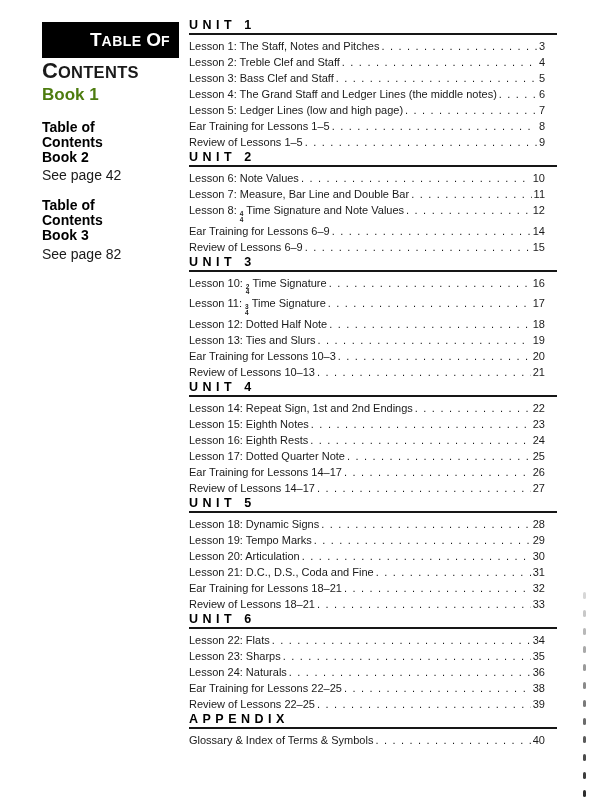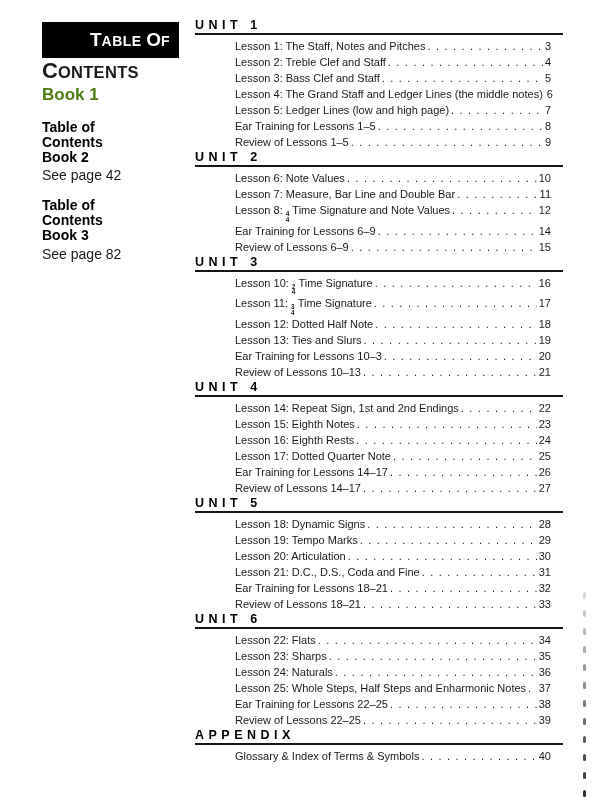--- a/index.html
+++ b/index.html
@@ -25,34 +25,34 @@
   .toc-box .sc-rest { font-size: 14px; letter-spacing: .5px; }
   .contents-line { margin-top: 2px; padding-right: 10px; line-height: 22px; }
   .contents-line .sc-big  { font-size: 22px; }
   .contents-line .sc-rest { font-size: 16.5px; letter-spacing: .3px; }
   .book-line { padding-right: 10px; font-size: 17px; font-weight: bold; line-height: 21px; color: #4d7c0f; }
   .other-book { margin-top: 15px; padding-right: 10px; }
   .ob-bold { font-weight: bold; font-size: 14px; line-height: 14.8px; color: #000; }
   .ob-see  { font-size: 14px; margin-top: 3px; color: #1a1a1a; }
 
   
-  .main { position: absolute; left: 195px; top: 18px; width: 368px; }
+  .main { position: absolute; left: 189px; top: 18px; width: 368px; }
   .section { margin-bottom: 0; }
   .section-heading {
     font-size: 12.5px; font-weight: bold; letter-spacing: 4.5px;
     line-height: 14px; color: #000;
     border-bottom: 2px solid #161616;
     padding-bottom: 1px; margin-bottom: 3px;
   }
   .row {
     display: flex; align-items: baseline;
     font-size: 11px; line-height: 16px;
     padding-right: 12px; color: #1a1a1a;
   }
-  .row-label { white-space: nowrap; margin-left: 40px; }
+  .row-label { white-space: nowrap; }
   .leader { flex: 1; overflow: hidden; white-space: nowrap; margin: 0 2px; }
   .leader::after {
     content: ". . . . . . . . . . . . . . . . . . . . . . . . . . . . . . . . . . . . . . . . . . . . . . . . . . . . . . . . . . . . . . . . . . . . . . . . . . . . . . . . . . . . . . . .";
     letter-spacing: 1.2px;
   }
   .row-page { white-space: nowrap; }
   .frac {
     display: inline-flex; flex-direction: column; align-items: center;
     font-size: 6.5px; line-height: 5.8px; font-weight: bold;
     vertical-align: -2px; margin: 0 3px;
@@ -276,25 +276,20 @@
         </div>
         <div class="row">
           <span class="row-label">Lesson 23: Sharps</span>
           <span class="leader"></span>
           <span class="row-page">35</span>
         </div>
         <div class="row">
           <span class="row-label">Lesson 24: Naturals</span>
           <span class="leader"></span>
           <span class="row-page">36</span>
-        </div>
-        <div class="row">
-          <span class="row-label">Lesson 25: Whole Steps, Half Steps and Enharmonic Notes</span>
-          <span class="leader"></span>
-          <span class="row-page">37</span>
         </div>
         <div class="row">
           <span class="row-label">Ear Training for Lessons 22–25</span>
           <span class="leader"></span>
           <span class="row-page">38</span>
         </div>
         <div class="row">
           <span class="row-label">Review of Lessons 22–25</span>
           <span class="leader"></span>
           <span class="row-page">39</span>

